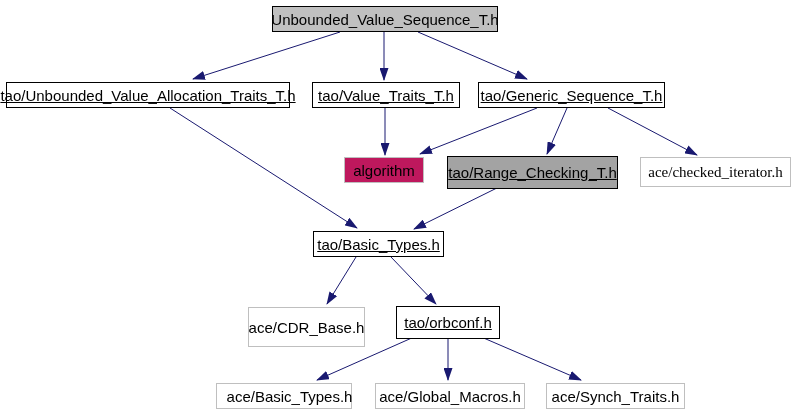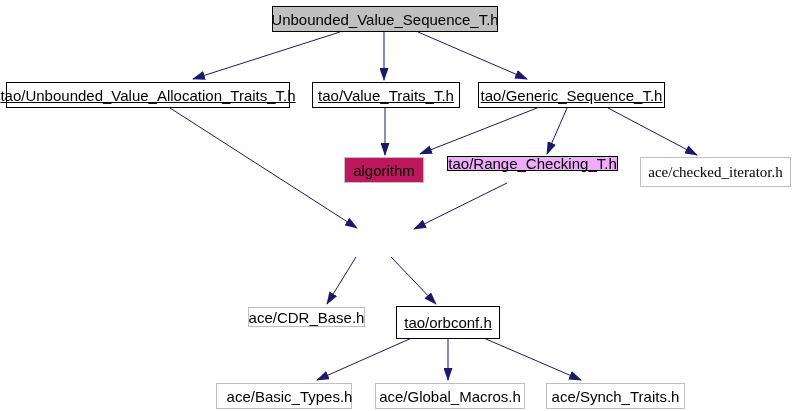--- a/index.html
+++ b/index.html
@@ -76,30 +76,33 @@
   </div>
 
   <div class="node internal" style="left: 312px; top: 82px; width: 148px; height: 26px; background: rgb(255, 255, 255); border-color: rgb(0, 0, 0); color: rgb(0, 0, 0);">
     <span class="lbl">tao/Value_Traits_T.h</span>
   </div>
 
   <div class="node external" style="left: 344px; top: 157px; width: 80px; height: 26px; background: #be185d; border-color: rgb(191, 191, 191); color: rgb(0, 0, 0);">
     <span class="lbl">algorithm</span>
   </div>
 
-  <div class="node internal" style="left: 447px; top: 156px; width: 171px; height: 15px; background: #f0abfc; border-color: rgb(0, 0, 0); color: rgb(0, 0, 0);">
+  <div class="node internal" style="left: 447px; top: 156px; width: 171px; height: 33px; background: #a3a3a3; border-color: rgb(0, 0, 0); color: rgb(0, 0, 0);">
     <span class="lbl">tao/Range_Checking_T.h</span>
   </div>
 
   <div class="node external" style="left: 640px; top: 157px; width: 151px; height: 30px; background: rgb(255, 255, 255); border-color: rgb(191, 191, 191); color: rgb(0, 0, 0); font-family: Liberation Serif, serif;">
     <span class="lbl">ace/checked_iterator.h</span>
   </div>
 
+  <div class="node internal" style="left: 313px; top: 231px; width: 131px; height: 26px; background: rgb(255, 255, 255); border-color: rgb(0, 0, 0); color: rgb(0, 0, 0);">
+    <span class="lbl">tao/Basic_Types.h</span>
+  </div>
 
-  <div class="node external" style="left: 248px; top: 307px; width: 117px; height: 20px; background: rgb(255, 255, 255); border-color: rgb(191, 191, 191); color: rgb(0, 0, 0);">
+  <div class="node external" style="left: 248px; top: 307px; width: 117px; height: 40px; background: rgb(255, 255, 255); border-color: rgb(191, 191, 191); color: rgb(0, 0, 0);">
     <span class="lbl">ace/CDR_Base.h</span>
   </div>
 
   <div class="node internal" style="left: 396px; top: 306px; width: 104px; height: 33px; background: rgb(255, 255, 255); border-color: rgb(0, 0, 0); color: rgb(0, 0, 0);">
     <span class="lbl">tao/orbconf.h</span>
   </div>
 
   <div class="node external" style="left: 216px; top: 383px; width: 136px; height: 26px; background: rgb(255, 255, 255); border-color: rgb(191, 191, 191); color: rgb(0, 0, 0); padding-left: 11px;">
     <span class="lbl">ace/Basic_Types.h</span>
   </div>

